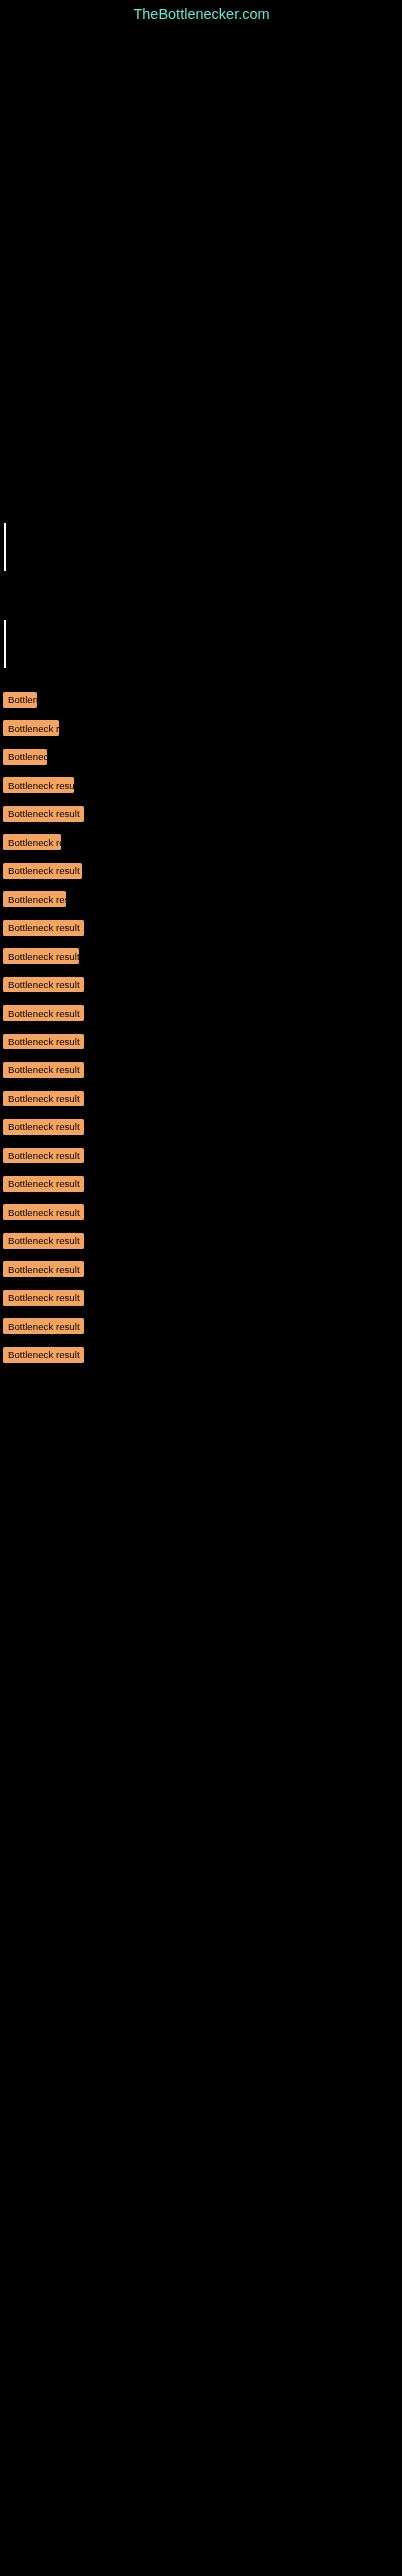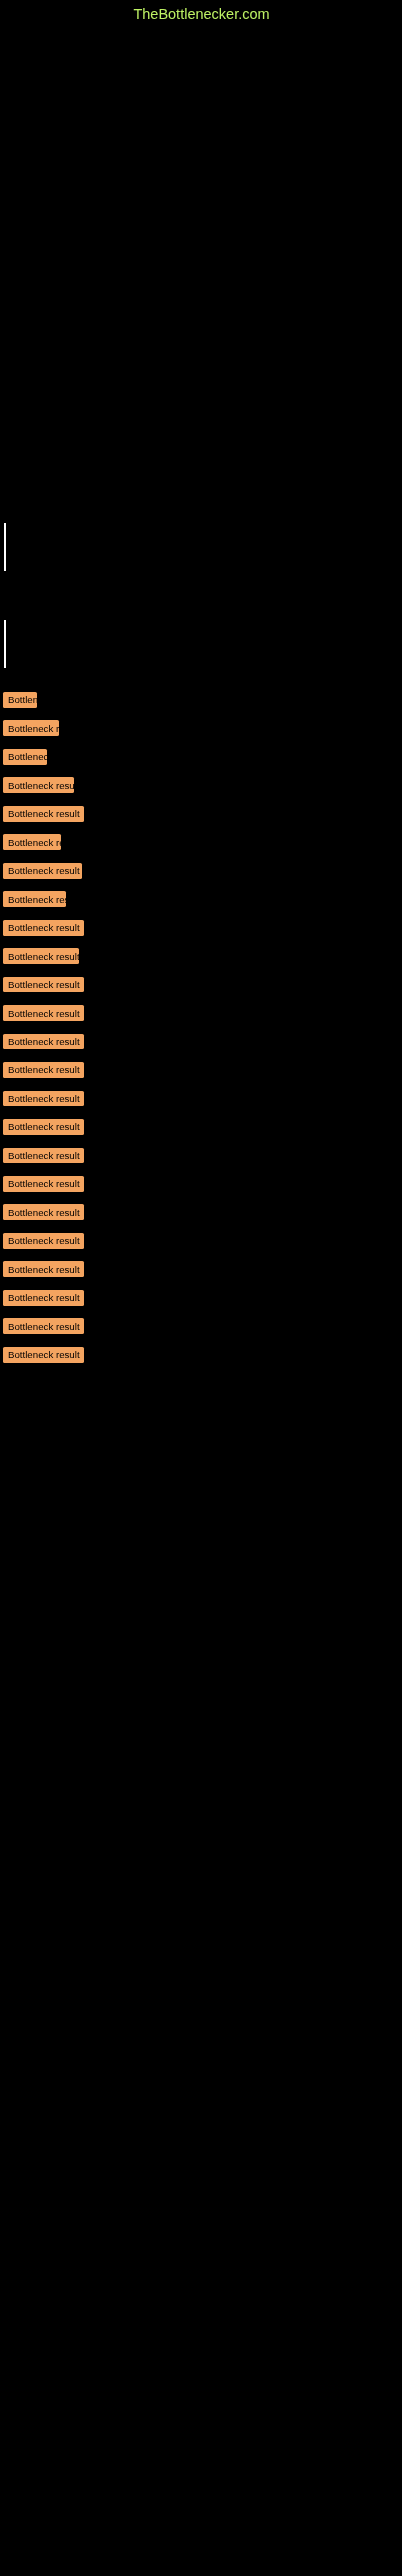--- a/index.html
+++ b/index.html
@@ -10,21 +10,21 @@
 
     body {
       width: 403px;
       min-height: 2576px;
       background-color: #000000;
       font-family: Arial, sans-serif;
       position: relative;
     }
 
     .site-title {
-      color: #bef264;
+      color: #5eead4;
       font-size: 14.5px;
       font-weight: normal;
       text-align: center;
       padding-top: 6.4px;
       padding-bottom: 6.4px;
     }
 
     .main-chart-area {
       width: 100%;
       height: 499px;

